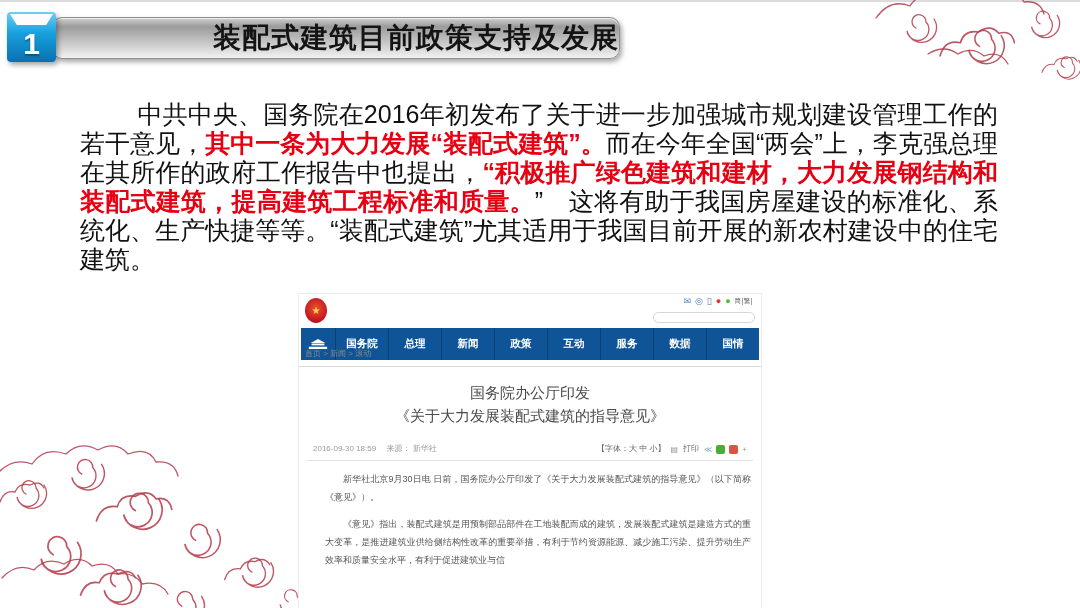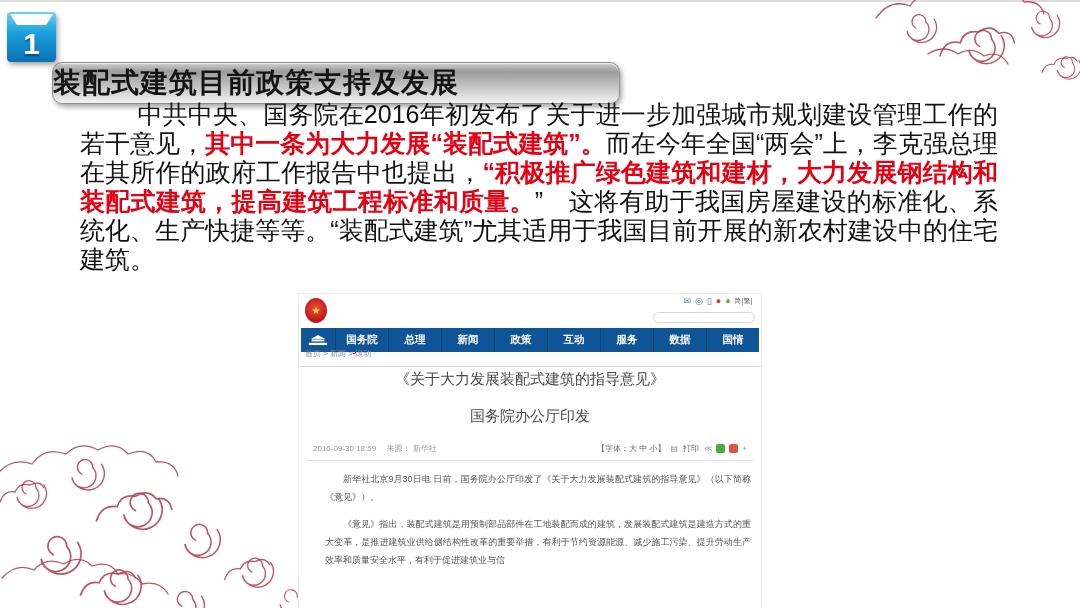--- a/index.html
+++ b/index.html
@@ -15,21 +15,21 @@
   .cloud.bl{left:-8px;bottom:-10px;}
   .cl path{stroke:#b5404f;fill:none;stroke-width:1.3;stroke-linecap:round;opacity:.88;}
 
   
   .titlebar{position:absolute;left:0;top:0;width:640px;height:72px;}
   .bar{
     position:absolute;left:52px;top:17px;width:566px;height:40px;border-radius:10px;
     background:linear-gradient(180deg,#cfcfcf 0%,#9b9b9b 22%,#c3c3c3 58%,#f2f2f2 100%);
     box-shadow:2px 3px 5px rgba(0,0,0,.35), inset 0 1px 1px rgba(255,255,255,.7);
     border:1px solid #8f8f8f;
-    display:flex;align-items:center;justify-content:flex-start;margin-top:45px;
+    display:flex;align-items:center;justify-content:flex-end;
   }
   .bar .title-text{font-size:28px;font-weight:bold;color:#141414;letter-spacing:1px;}
   .badge{
     position:absolute;left:7px;top:12px;width:49px;height:50px;border-radius:4px;
     background:linear-gradient(180deg,#6ed0f7 0%,#18a0dd 42%,#0a70b2 100%);
     box-shadow:2px 3px 5px rgba(0,0,0,.35);
   }
   .badge::before{
     content:"";position:absolute;left:3px;right:3px;top:2px;height:11px;background:#fcfcfc;
     clip-path:polygon(0 0,100% 0,84% 100%,16% 100%);
@@ -63,36 +63,36 @@
   .gov-url{position:absolute;left:35px;top:23px;font-size:7.5px;color:#a9a9a9;margin-top:28px;}
   .gov-url .mid{color:#c40000;font-weight:bold;}
   .hdr-icons{position:absolute;right:8px;top:3px;display:flex;gap:4px;align-items:center;font-size:9px;line-height:1;}
   .hdr-icons span{display:inline-block;}
   .hdr-icons .lang{font-size:6.5px;letter-spacing:.5px;}
   .search{
     position:absolute;right:6px;top:18px;width:102px;height:11px;border:1px solid #d6d6d6;
     border-radius:7px;background:#fff;outline:none;padding:0 6px;font-size:8px;box-sizing:border-box;
   }
   .gov-nav{
-    position:absolute;left:2px;right:2px;top:34px;height:24px;background:#0e5496;
+    position:absolute;left:2px;right:2px;top:34px;height:32px;background:#0e5496;
     display:flex;align-items:stretch;color:#fff;font-size:10.5px;font-weight:bold;
   }
   .gov-nav .home{display:flex;align-items:center;justify-content:center;width:34px;}
   .gov-nav .nav-item{
     flex:1;display:flex;align-items:center;justify-content:center;
     border-left:1px solid rgba(0,0,0,.22);cursor:pointer;
   }
   .crumb{position:absolute;left:6px;top:54px;font-size:8px;color:#8a8a8a;}
   .div1{position:absolute;left:0;right:0;top:72px;height:1px;background:#d9d9d9;}
   .article{position:absolute;left:0;right:0;top:73px;padding:0 8px;}
   .a-title{margin:0;text-align:center;font-size:15px;font-weight:normal;color:#4a4a4a;line-height:1.55;}
   .a-title.first{margin-top:14px;}
   .meta{margin-top:15px;display:flex;justify-content:space-between;align-items:center;
     font-size:8px;color:#9a9a9a;padding:0 6px;}
-  .meta .right{color:#666;display:flex;align-items:center;gap:5px;}
+  .meta .right{color:#666;display:flex;align-items:flex-end;gap:5px;}
   .meta .right .sq{width:9px;height:9px;border-radius:2px;display:inline-block;}
   .meta .src{margin-left:8px;}
   .div2{margin-top:6px;border-top:1px solid #e2e2e2;}
   .a-body{margin-top:9px;padding:0 2px 0 18px;}
   .a-body p{margin:0 0 9px 0;font-size:9px;color:#555;line-height:18px;text-indent:2em;text-align:justify;}
 </style>
 </head>
 <body>
 
 <div class="slide">
@@ -203,22 +203,22 @@
           <span class="nav-item">服务</span>
           <span class="nav-item">数据</span>
           <span class="nav-item">国情</span>
         </nav>
     </div>
 
     <div class="crumb">首页 &gt; 新闻 &gt; 滚动</div>
     <div class="div1"></div>
 
     <div class="article">
+      <h2 class="a-title first">国务院办公厅印发</h2>
       <h2 class="a-title">《关于大力发展装配式建筑的指导意见》</h2>
-      <h2 class="a-title first">国务院办公厅印发</h2>
 
       <div class="meta">
         <span class="left">
           <span>2016-09-30 18:59</span>
           <span class="src">来源：</span>
           <span>新华社</span>
         </span>
         <span class="right">
           <span>【字体：大 中 小】</span>
           <span style="color:#8a8a8a;">▤</span>

